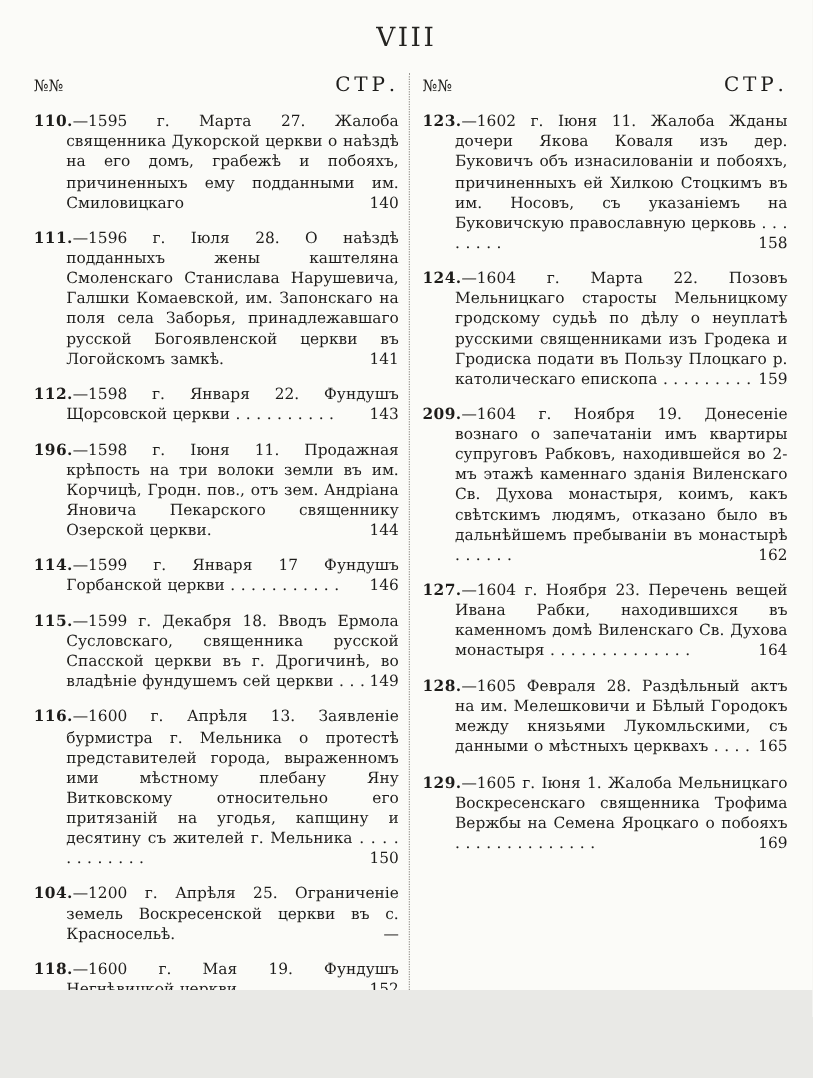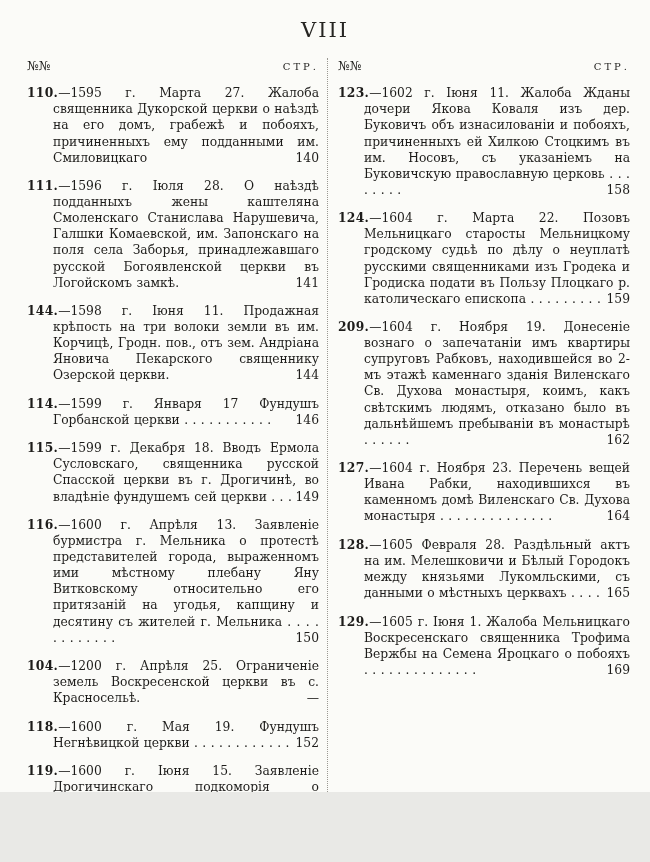--- a/index.html
+++ b/index.html
@@ -37,21 +37,21 @@
   .col-left  { left: 27px; }
   .col-right { left: 338px; }
   .col-head {
     display: flex;
     justify-content: space-between;
     align-items: baseline;
     font-size: 12px;
     margin-bottom: 5px;
   }
   .col-head .nono { font-size: 12.5px; }
-  .col-head .stp  { font-size: 10px; letter-spacing: 3px; margin-left: 44px; }
+  .col-head .stp  { font-size: 16px; letter-spacing: 3px; margin-left: 44px; }
   .entry {
     position: relative;
     font-size: 12.3px;
     line-height: 16.1px;
     text-align: justify;
     padding-left: 26px;
     text-indent: -26px;
     margin-bottom: 5px;
     word-spacing: 0.5px;
   }
@@ -76,22 +76,23 @@
   <div class="col col-left">
     <div class="col-head">
       <span class="nono">№№</span>
       <span class="stp">СТР.</span>
     </div>
     <div class="entries">
   <p class="entry"><span class="no">110.</span><span>—1595 г. Марта 27. Жалоба священника Дукорской церкви о наѣздѣ на его домъ, грабежѣ и побояхъ, причиненныхъ ему подданными им. Смиловицкаго</span><span class="pg">140</span></p>
 
   <p class="entry"><span class="no">111.</span><span>—1596 г. Іюля 28. О наѣздѣ подданныхъ жены каштеляна Смоленскаго Станислава Нарушевича, Галшки Комаевской, им. Запонскаго на поля села Заборья, принадлежавшаго русской Богоявленской церкви въ Логойскомъ замкѣ.</span><span class="pg">141</span></p>
 
+  <p class="entry"><span class="no">112.</span><span>—1598 г. Января 22. Фундушъ Щорсовской церкви . . . . . . . . . .</span><span class="pg">143</span></p>
 
-  <p class="entry"><span class="no">144.</span><span>—1598 г. Іюня 11. Продажная крѣпость на три волоки земли въ им. Корчицѣ, Гродн. пов., отъ зем. Андріана Яновича Пекарского священнику Озерской церкви.</span><span class="pg">144</span></p>
+  <p class="entry"><span class="no">196.</span><span>—1598 г. Іюня 11. Продажная крѣпость на три волоки земли въ им. Корчицѣ, Гродн. пов., отъ зем. Андріана Яновича Пекарского священнику Озерской церкви.</span><span class="pg">144</span></p>
 
   <p class="entry"><span class="no">114.</span><span>—1599 г. Января 17 Фундушъ Горбанской церкви . . . . . . . . .  . .</span><span class="pg">146</span></p>
 
   <p class="entry"><span class="no">115.</span><span>—1599 г. Декабря 18. Вводъ Ермола Сусловскаго, священника русской Спасской церкви въ г. Дрогичинѣ, во владѣніе фундушемъ сей церкви . . . . .</span><span class="pg">149</span></p>
 
   <p class="entry"><span class="no">116.</span><span>—1600 г. Апрѣля 13. Заявленіе бурмистра г. Мельника о протестѣ представителей города, выраженномъ ими мѣстному плебану Яну Витковскому относительно его притязаній на угодья, капщину и десятину съ жителей г. Мельника . . . . . .  . . . . . .</span><span class="pg">150</span></p>
 
   <p class="entry"><span class="no">104.</span><span>—1200 г. Апрѣля 25. Ограниченіе земель Воскресенской церкви въ с. Красносельѣ.</span><span class="pg">—</span></p>
 
   <p class="entry"><span class="no">118.</span><span>—1600 г. Мая 19. Фундушъ Негнѣвицкой церкви . . . . . . . . . . . .</span><span class="pg">152</span></p>

